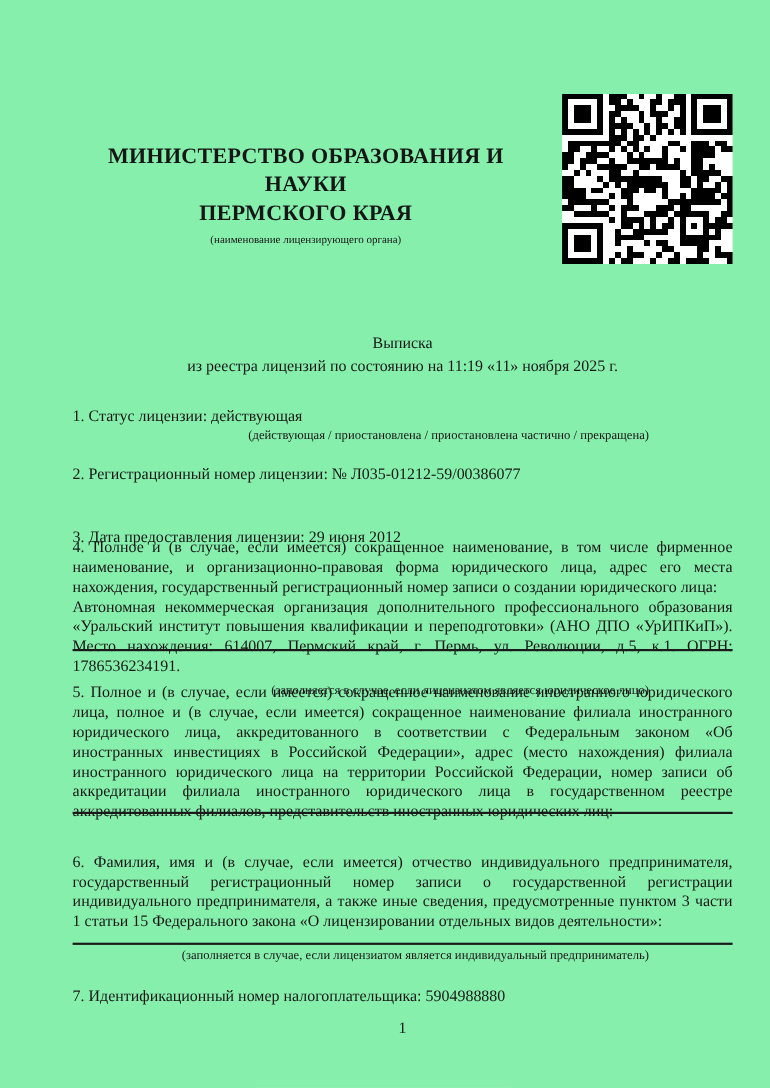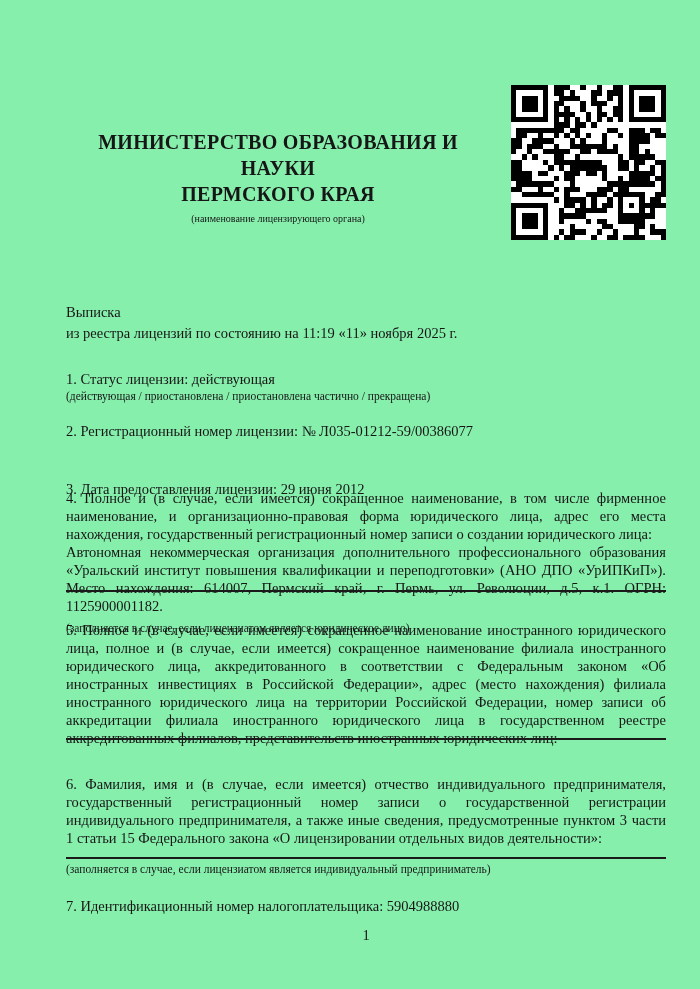--- a/index.html
+++ b/index.html
@@ -29,33 +29,33 @@
     font-size: 10px; line-height: 14px;
   }
   .qr-box {
     left: 511px; top: 85px; width: 155px; height: 155px;
   }
   .qr-box svg { display: block; }
 
   
   .doc-title {
     left: 66px; top: 302px; width: 600px;
-    text-align: left;
+    text-align: center;
     font-size: 14.5px; line-height: 21px;
   }
 
   
   .item {
     left: 66px; width: 600px;
     font-size: 14.5px; line-height: 18px;
   }
   .para { text-align: justify; }
   .small-caption {
     left: 66px; width: 524px;
-    text-align: left;
+    text-align: right;
     font-size: 11.5px; line-height: 14px;
   }
   .rule {
     left: 66px; width: 600px; height: 0;
     border-top: 2px solid #1a1a1a;
   }
   .page-number {
     left: 66px; top: 926px; width: 600px;
     text-align: center;
     font-size: 14.5px; line-height: 18px;
@@ -532,21 +532,21 @@
   </div>
 
   <div class="abs item" style="top:370px">1. Статус лицензии: действующая</div>
   <div class="abs small-caption" style="top:389px">(действующая / приостановлена / приостановлена частично / прекращена)</div>
 
   <div class="abs item" style="top:422px">2. Регистрационный номер лицензии: № Л035-01212-59/00386077</div>
 
   <div class="abs item" style="top:480px">3. Дата предоставления лицензии: 29 июня 2012</div>
 
   <div class="abs item para" style="top:489px">4. Полное и (в случае, если имеется) сокращенное наименование, в том числе фирменное наименование, и организационно-правовая форма юридического лица, адрес его места нахождения, государственный регистрационный номер записи о создании юридического лица:</div>
-  <div class="abs item para" style="top:543px">Автономная некоммерческая организация дополнительного профессионального образования «Уральский институт повышения квалификации и переподготовки» (АНО ДПО «УрИПКиП»). Место нахождения: 614007, Пермский край, г. Пермь, ул. Революции, д.5, к.1. ОГРН: 1125900001182.</div>
+  <div class="abs item para" style="top:543px">Автономная некоммерческая организация дополнительного профессионального образования «Уральский институт повышения квалификации и переподготовки» (АНО ДПО «УрИПКиП»). Место нахождения: 614007, Пермский край, г. Пермь, ул. Революции, д.5, к.1. ОГРН: 1786536234191.</div>
   <div class="abs rule" style="top:590px"></div>
   <div class="abs small-caption" style="top:621px">(заполняется в случае, если лицензиатом является юридическое лицо)</div>
 
   <div class="abs item para" style="top:621px">5. Полное и (в случае, если имеется) сокращенное наименование иностранного юридического лица, полное и (в случае, если имеется) сокращенное наименование филиала иностранного юридического лица, аккредитованного в соответствии с Федеральным законом «Об иностранных инвестициях в Российской Федерации», адрес (место нахождения) филиала иностранного юридического лица на территории Российской Федерации, номер записи об аккредитации филиала иностранного юридического лица в государственном реестре аккредитованных филиалов, представительств иностранных юридических лиц:</div>
   <div class="abs rule" style="top:738px"></div>
 
   <div class="abs item para" style="top:775px">6. Фамилия, имя и (в случае, если имеется) отчество индивидуального предпринимателя, государственный регистрационный номер записи о государственной регистрации индивидуального предпринимателя, а также иные сведения, предусмотренные пунктом 3 части 1 статьи 15 Федерального закона «О лицензировании отдельных видов деятельности»:</div>
   <div class="abs rule" style="top:857px"></div>
   <div class="abs small-caption" style="top:862px">(заполняется в случае, если лицензиатом является индивидуальный предприниматель)</div>
 

